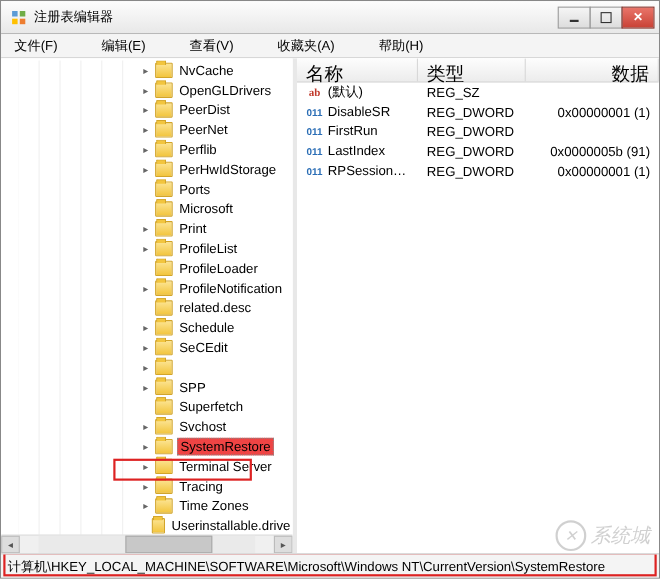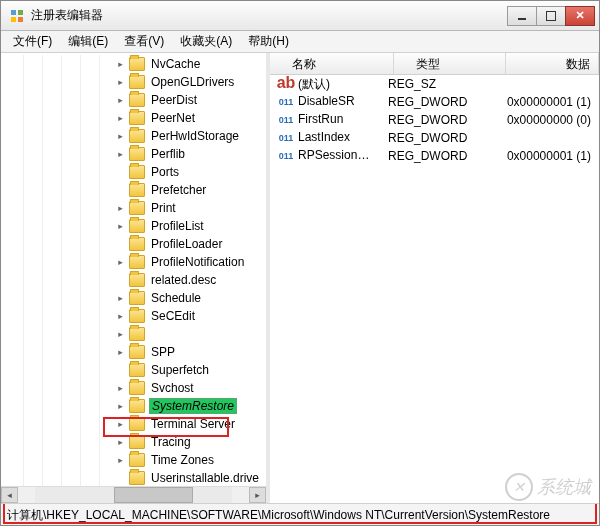--- a/index.html
+++ b/index.html
@@ -7,46 +7,46 @@
   .window { width: 600px; height: 526px; border: 1px solid #888; display: flex; flex-direction: column; background: #f0f0f0; position: relative; }
   .titlebar { height: 30px; background: linear-gradient(#fdfdfd, #e8e8e8); border-bottom: 1px solid #b8b8b8; display: flex; align-items: center; padding: 0 4px 0 8px; }
   .titlebar .icon { width: 16px; height: 16px; margin-right: 6px; display: flex; align-items: center; justify-content: center; }
   .titlebar .title { flex: 1; font-size: 12px; }
   .win-buttons { display: flex; }
   .win-btn { width: 30px; height: 20px; border: 1px solid #9a9a9a; margin-left: -1px; background: linear-gradient(#f5f5f5,#ddd); display: flex; align-items: center; justify-content: center; font-size: 10px; cursor: default; }
   .win-btn.min::before { content:""; width:8px; height:2px; background:#333; position:relative; top:3px;}
   .win-btn.max::before { content:""; width:8px; height:8px; border:1.5px solid #333;}
   .win-btn.close { background: linear-gradient(#e9756a,#c94236); color:#fff; border-color:#88332b;}
   .win-btn.close::before { content:"✕"; font-size:11px; color:#fff; font-weight:bold;}
-  .menubar { height: 22px; background: #f4f4f4; border-bottom: 1px solid #d0d0d0; display: flex; align-items: center; padding: 0 4px; }
+  .menubar { height: 22px; background: #f4f4f4; border-bottom: 1px solid #d0d0d0; display: flex; align-items: center; padding: 0 4px; gap: 24px; }
   .menu-item { padding: 2px 8px; cursor: default; }
   .content { flex:1; display:flex; background:#fff; overflow:hidden; }
   .tree-pane { width: 265px; background:#fff; overflow:auto; position:relative; }
   .splitter { width:4px; background:#e8e8e8; cursor:col-resize; }
   .list-pane { flex:1; background:#fff; overflow:auto; }
-  .tree { padding: 2px 0 2px 4px; }
+  .tree { padding: 2px 0 2px 16px; }
   .tree-row { height:18px; display:flex; align-items:center; white-space:nowrap; padding-left: 110px; position:relative;}
   .tree-row::before { content:""; position:absolute; left:0; top:0; bottom:0; width:110px; background:
      repeating-linear-gradient(to right, transparent 0, transparent 18px, #bbb 18px, #bbb 19px);
      background-size: 19px 100%; opacity:0.25;
   }
   .expander { width:11px; height:11px; margin-right:3px; display:inline-flex; align-items:center; justify-content:center; }
   .expander.has::before{content:"▸"; font-size:9px; color:#666;}
   .folder-icon { width:16px; height:14px; margin-right:4px; background: linear-gradient(#fce493,#f2c53e); border:1px solid #d2a52a; border-radius:1px; position:relative;}
   .folder-icon::before{content:""; position:absolute; top:-3px; left:0; width:7px; height:3px; background:#f2c53e; border:1px solid #d2a52a; border-bottom:none; border-radius:1px 1px 0 0;}
   .tree-label { padding:0 2px; }
-  .tree-row.selected .tree-label { border:1px dotted #888; background:#22c55e;font-style:italic; }
+  .tree-row.selected .tree-label { border:1px dotted #888; background:#ef4444; }
   .red-box { border:2px solid #d22; position:absolute; pointer-events:none; }
   .list-header { display:flex; border-bottom:1px solid #d0d0d0; background:linear-gradient(#fdfdfd,#ececec); height:22px; }
-  .list-header .col { padding:3px 8px; border-right:1px solid #d8d8d8; font-size:12px;margin-left:14px; }
+  .list-header .col { padding:3px 8px; border-right:1px solid #d8d8d8; font-size:17px; }
   .list-body .row { display:flex; height:18px; align-items:center; }
   .list-body .cell { padding:1px 8px; overflow:hidden; text-overflow:ellipsis; white-space:nowrap; }
   .col-name{ width:110px;} .col-type{width:98px;} .col-data{flex:1;text-align:right;}
   .val-icon { width:16px; height:16px; margin-right:4px; display:inline-flex; align-items:center; justify-content:center; }
-  .val-icon.sz { color:#c0392b; font-size:16px; font-weight:bold;}
+  .val-icon.sz { color:#c0392b; font-size:10px; font-weight:bold;font-family:Liberation Serif, serif;}
   .val-icon.dw { color:#2a6db5; font-size:9px; font-weight:bold;}
   .statusbar { height:22px; border-top:1px solid #d0d0d0; background:#f4f4f4; padding:3px 6px; font-size:12px; overflow:hidden; white-space:nowrap; position:relative;}
   .hscroll { height:17px; background:#f0f0f0; border-top:1px solid #ddd; display:flex;}
   .hscroll .track{flex:1; background:#eaeaea; position:relative; margin:0 17px;}
   .hscroll .track::before, .hscroll .track::after{content:"";}
   .hscroll .thumb{position:absolute; height:100%; background:#c8c8c8; border:1px solid #aaa;}
   .hscroll .btn{width:17px; background:#ddd; border:1px solid #bbb; display:flex; align-items:center; justify-content:center; font-size:9px; color:#555;}
   .watermark { position:absolute; right:8px; bottom:24px; font-size:18px; color:rgba(120,120,120,0.35); font-style:italic; pointer-events:none; display:flex; align-items:center;}
   .watermark .logo{ width:28px; height:28px; border:2px solid rgba(120,120,120,0.35); border-radius:50%; display:flex; align-items:center; justify-content:center; margin-right:4px; font-size:14px;}
   .tree-pane::-webkit-scrollbar, .list-pane::-webkit-scrollbar{width:17px;height:17px;}
@@ -101,36 +101,36 @@
             <span class="tree-label">PeerDist</span>
           </div>
           <div class="tree-row">
             <span class="expander has"></span>
             <span class="folder-icon"></span>
             <span class="tree-label">PeerNet</span>
           </div>
           <div class="tree-row">
             <span class="expander has"></span>
             <span class="folder-icon"></span>
+            <span class="tree-label">Perflib</span>
+          </div>
+          <div class="tree-row">
+            <span class="expander has"></span>
+            <span class="folder-icon"></span>
             <span class="tree-label">PerHwIdStorage</span>
           </div>
           <div class="tree-row">
-            <span class="expander has"></span>
-            <span class="folder-icon"></span>
-            <span class="tree-label">Perflib</span>
-          </div>
-          <div class="tree-row">
             <span class="expander"></span>
             <span class="folder-icon"></span>
             <span class="tree-label">Ports</span>
           </div>
           <div class="tree-row">
             <span class="expander"></span>
             <span class="folder-icon"></span>
-            <span class="tree-label">Prefetcher</span>
+            <span class="tree-label">Microsoft</span>
           </div>
           <div class="tree-row">
             <span class="expander has"></span>
             <span class="folder-icon"></span>
             <span class="tree-label">Print</span>
           </div>
           <div class="tree-row">
             <span class="expander has"></span>
             <span class="folder-icon"></span>
             <span class="tree-label">ProfileList</span>
@@ -227,25 +227,25 @@
             <div class="cell col-type">REG_SZ</div>
           </div>
           <div class="row">
             <div class="cell col-name"><span class="val-icon dw">011</span><span>DisableSR</span></div>
             <div class="cell col-type">REG_DWORD</div>
             <div class="cell col-data">0x00000001 (1)</div>
           </div>
           <div class="row">
             <div class="cell col-name"><span class="val-icon dw">011</span><span>FirstRun</span></div>
             <div class="cell col-type">REG_DWORD</div>
-            <div class="cell col-data">0x00000000 (0)</div>
           </div>
           <div class="row">
             <div class="cell col-name"><span class="val-icon dw">011</span><span>LastIndex</span></div>
             <div class="cell col-type">REG_DWORD</div>
+            <div class="cell col-data">0x0000005b (91)</div>
           </div>
           <div class="row">
             <div class="cell col-name"><span class="val-icon dw">011</span><span>RPSessionInter...</span></div>
             <div class="cell col-type">REG_DWORD</div>
             <div class="cell col-data">0x00000001 (1)</div>
           </div>
         </div>
     </div>
   </div>
 

